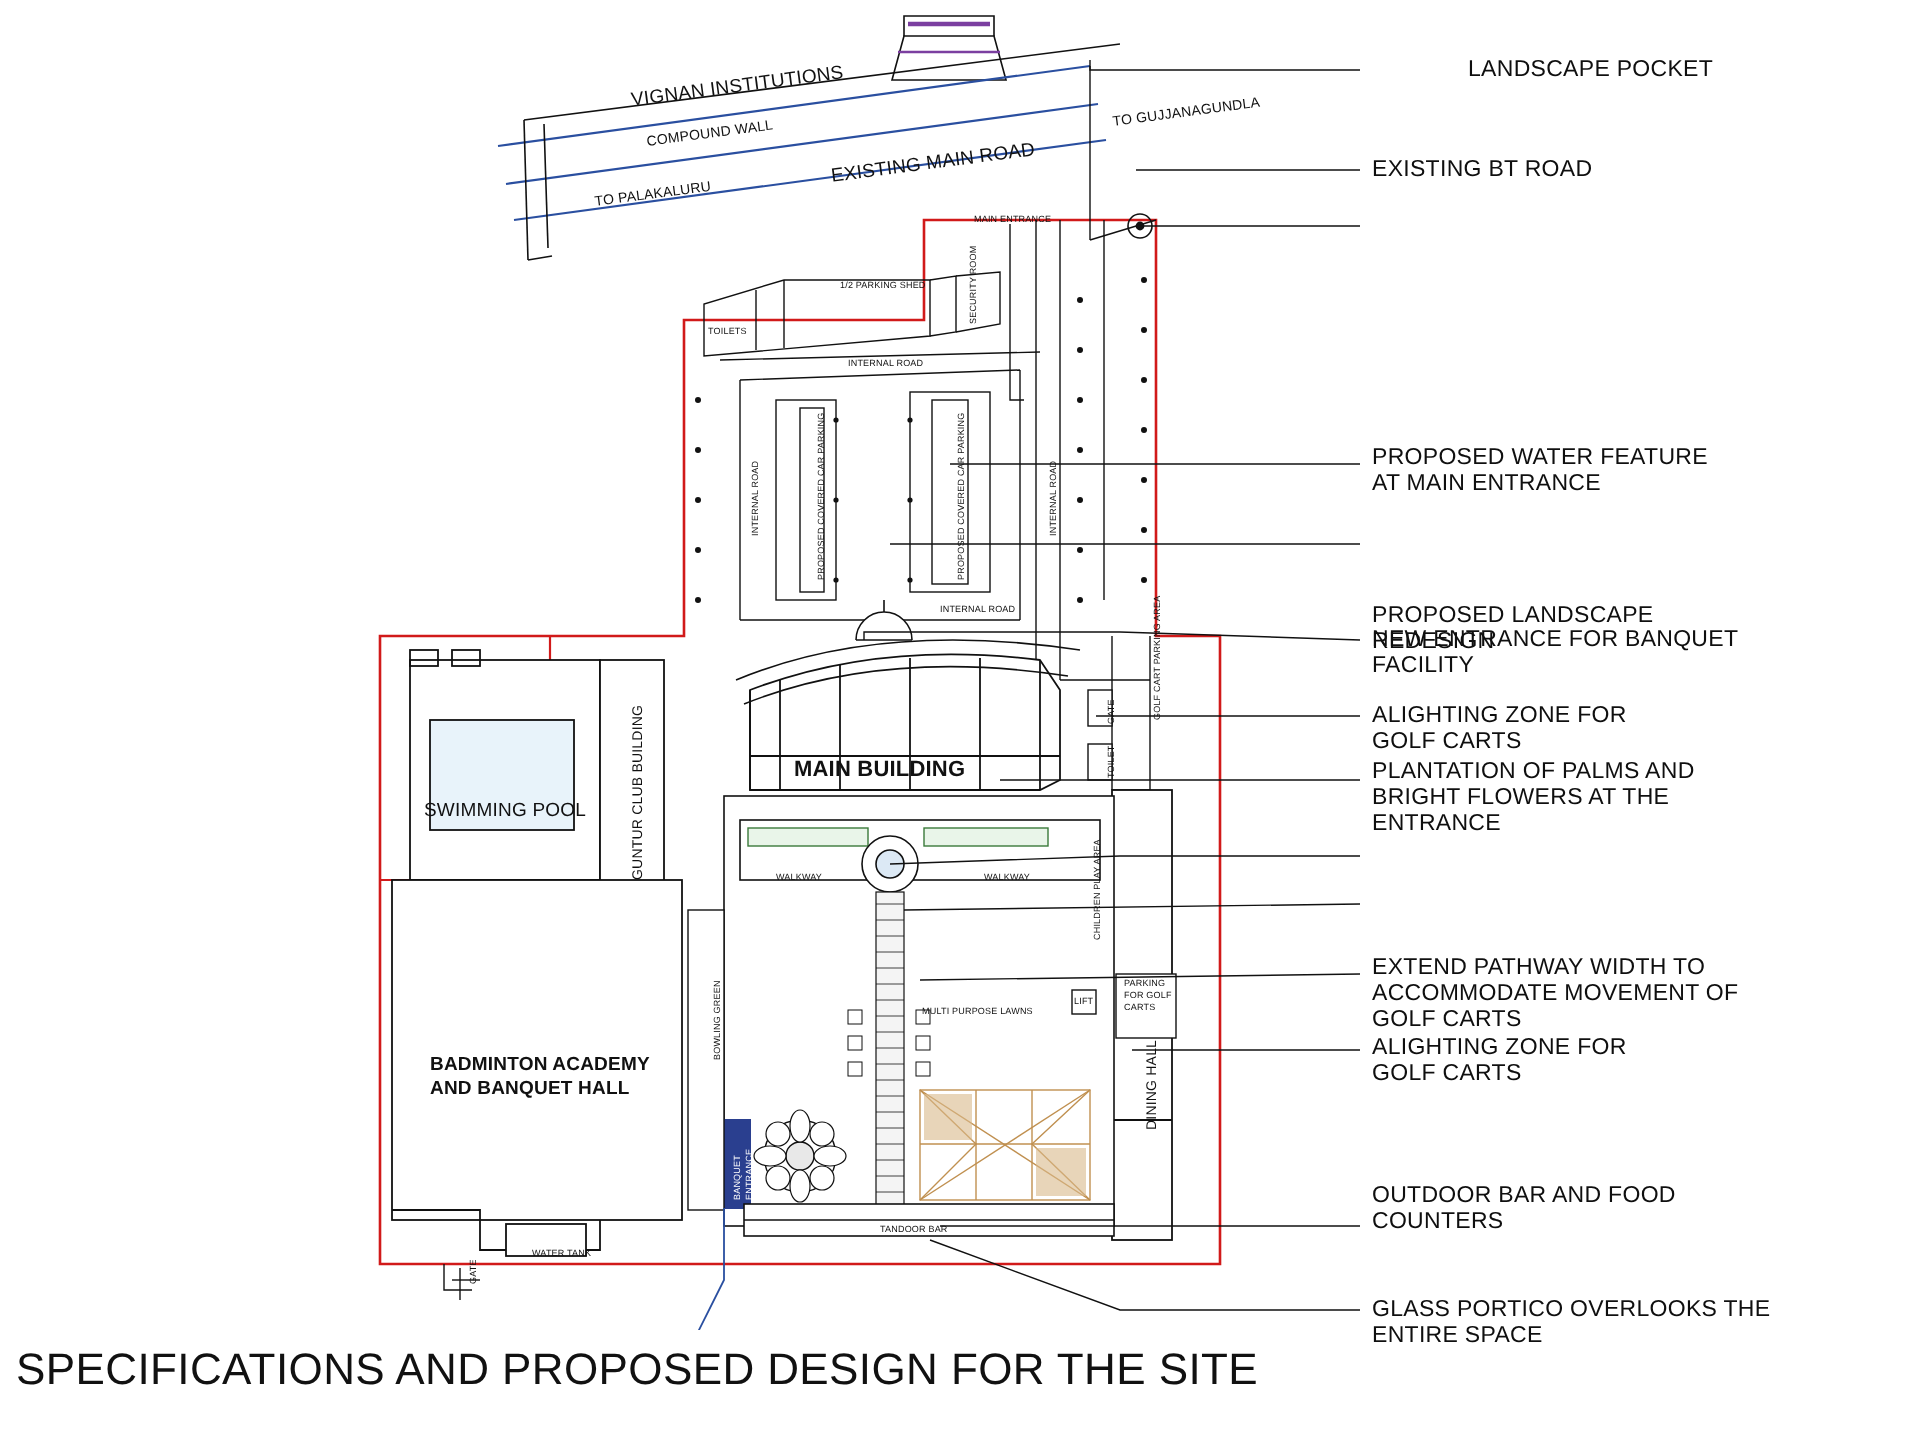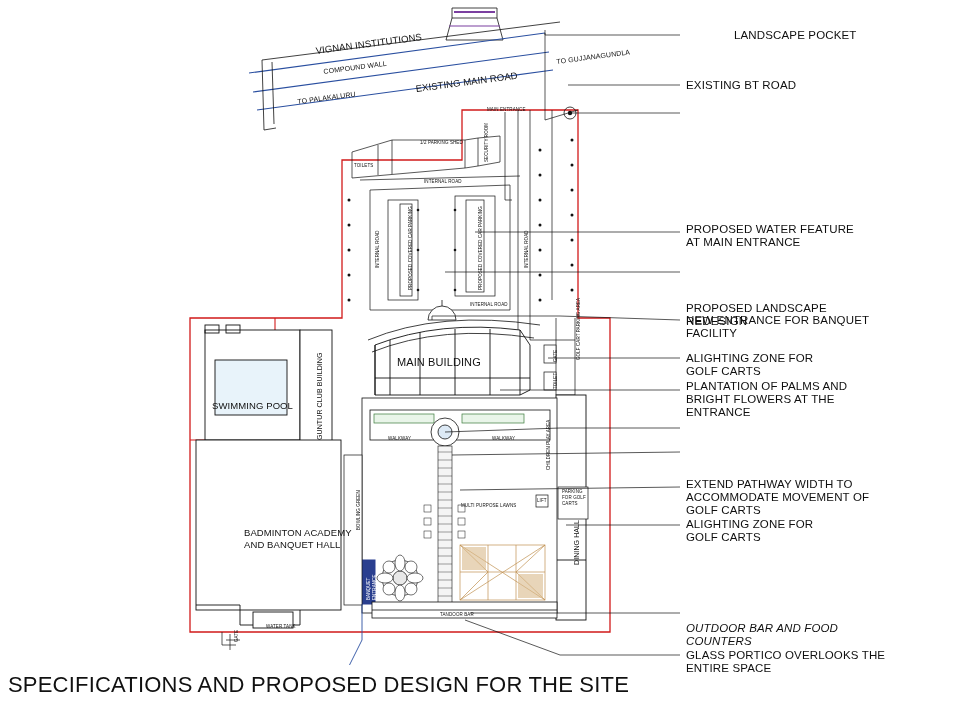--- a/index.html
+++ b/index.html
@@ -49,21 +49,21 @@
 
   
   .ptxt {
     position: absolute;
     font-size: 5.5px;
     color: #111;
     font-family: "Liberation Sans", sans-serif;
     letter-spacing: 0.1px;
     white-space: nowrap;
   }
-  .ptxt.b { font-weight: normal; }
+  .ptxt.b { font-weight: bold; margin-top: 23px; }
   .ptxt.s4 { font-size: 4.5px; }
   .ptxt.s7 { font-size: 7px; }
   .ptxt.s9 { font-size: 9.5px; }
   .ptxt.s11 { font-size: 11px; }
   .rot90 { transform: rotate(-90deg); transform-origin: 0 0; }
   .white { color: #ffffff; }
 </style>
 </head>
 <body>
 
@@ -360,21 +360,21 @@
     <div class="ptxt s4 rot90" style="left:524px; top:268px;">INTERNAL ROAD</div>
     <div class="ptxt s4" style="left:470px; top:302px;">INTERNAL ROAD</div>
     <div class="ptxt s4 rot90" style="left:408px; top:290px;">PROPOSED COVERED CAR PARKING</div>
     <div class="ptxt s4 rot90" style="left:478px; top:290px;">PROPOSED COVERED CAR PARKING</div>
     <div class="ptxt s4 rot90" style="left:576px; top:360px;">GOLF CART PARKING AREA</div>
     <div class="ptxt s4 rot90" style="left:546px; top:470px;">CHILDREN PLAY AREA</div>
 
     <div class="ptxt s11 b" style="left:397px; top:356px;">MAIN BUILDING</div>
     <div class="ptxt s9" style="left:212px; top:400px;">SWIMMING POOL</div>
     <div class="ptxt s7 rot90" style="left:316px; top:440px;">GUNTUR CLUB BUILDING</div>
-    <div class="ptxt s9" style="left:244px; top:527px; white-space:pre-line; line-height:12px;"><span>BADMINTON ACADEMY
+    <div class="ptxt s9" style="left:215px; top:527px; white-space:pre-line; line-height:12px;font-weight:bold;"><span>BADMINTON ACADEMY
 AND BANQUET HALL</span></div>
     <div class="ptxt s4" style="left:388px; top:436px;">WALKWAY</div>
     <div class="ptxt s4" style="left:492px; top:436px;">WALKWAY</div>
     <div class="ptxt s4" style="left:461px; top:503px;">MULTI PURPOSE LAWNS</div>
     <div class="ptxt s4 rot90" style="left:356px; top:530px;">BOWLING GREEN</div>
     <div class="ptxt s7 rot90" style="left:573px; top:565px;">DINING HALL</div>
     <div class="ptxt s4" style="left:562px; top:489px; white-space:pre-line; line-height:6px;"><span>PARKING
 FOR GOLF
 CARTS</span></div>
     <div class="ptxt s4" style="left:537px; top:498px;">LIFT</div>
@@ -398,20 +398,20 @@
   <div class="callout" style="left:686px; top:352px;">ALIGHTING ZONE FOR
 GOLF CARTS</div>
   <div class="callout" style="left:686px; top:380px;">PLANTATION OF PALMS AND
 BRIGHT FLOWERS AT THE
 ENTRANCE</div>
   <div class="callout" style="left:686px; top:478px;">EXTEND PATHWAY WIDTH TO
 ACCOMMODATE MOVEMENT OF
 GOLF CARTS</div>
   <div class="callout" style="left:686px; top:518px;">ALIGHTING ZONE FOR
 GOLF CARTS</div>
-  <div class="callout" style="left:686px; top:622px;font-style:italic;">OUTDOOR BAR AND FOOD
+  <div class="callout" style="left:686px; top:592px;">OUTDOOR BAR AND FOOD
 COUNTERS</div>
   <div class="callout" style="left:686px; top:649px;">GLASS PORTICO OVERLOOKS THE
 ENTIRE SPACE</div>
 
   <div id="caption">SPECIFICATIONS AND PROPOSED DESIGN FOR THE SITE</div>
 
 </div>
 
 </body></html>

